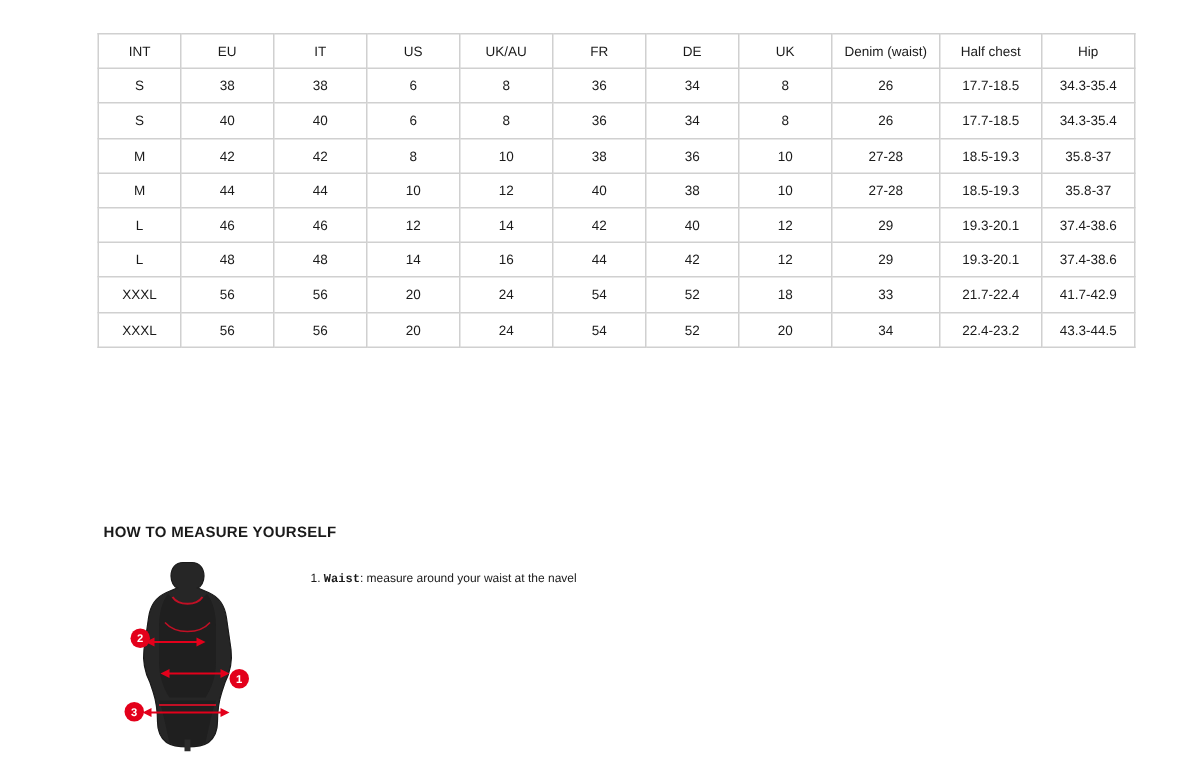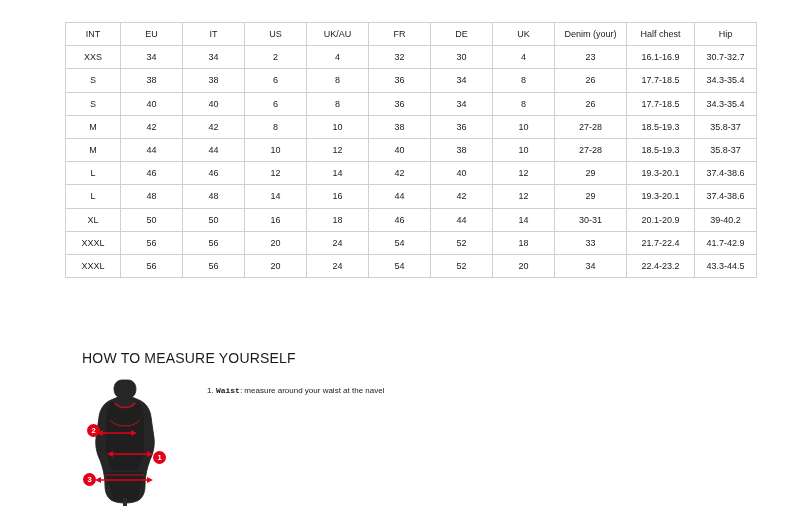--- a/index.html
+++ b/index.html
@@ -63,25 +63,25 @@
   col.c-hip   { width: 62px; }
 
   
   .measure-section {
     position: absolute;
     left: 65px;
     top: 350px;
     width: 700px;
   }
   .measure-title {
-    font-size: 14px;
-    font-weight: normal;
+    font-size: 10px;
+    font-weight: bold;
     letter-spacing: 0.2px;
     color: #1a1a1a;
-    margin: 0 0 10px 17px;
+    margin: 0 0 10px 4px;
   }
   .measure-body {
     position: relative;
     display: flex;
     align-items: flex-start;
   }
   .figure {
     position: relative;
     width: 120px;
     height: 130px;
@@ -142,39 +142,26 @@
       <thead>
         <tr>
           <th>INT</th>
           <th>EU</th>
           <th>IT</th>
           <th>US</th>
           <th>UK/AU</th>
           <th>FR</th>
           <th>DE</th>
           <th>UK</th>
-          <th>Denim (your)</th>
+          <th>Denim (waist)</th>
           <th>Half chest</th>
           <th>Hip</th>
         </tr>
       </thead>
       <tbody>
-        <tr>
-          <td>XXS</td>
-          <td>34</td>
-          <td>34</td>
-          <td>2</td>
-          <td>4</td>
-          <td>32</td>
-          <td>30</td>
-          <td>4</td>
-          <td>23</td>
-          <td>16.1-16.9</td>
-          <td>30.7-32.7</td>
-        </tr>
         <tr>
           <td>S</td>
           <td>38</td>
           <td>38</td>
           <td>6</td>
           <td>8</td>
           <td>36</td>
           <td>34</td>
           <td>8</td>
           <td>26</td>
@@ -240,33 +227,20 @@
           <td>14</td>
           <td>16</td>
           <td>44</td>
           <td>42</td>
           <td>12</td>
           <td>29</td>
           <td>19.3-20.1</td>
           <td>37.4-38.6</td>
         </tr>
         <tr>
-          <td>XL</td>
-          <td>50</td>
-          <td>50</td>
-          <td>16</td>
-          <td>18</td>
-          <td>46</td>
-          <td>44</td>
-          <td>14</td>
-          <td>30-31</td>
-          <td>20.1-20.9</td>
-          <td>39-40.2</td>
-        </tr>
-        <tr>
           <td>XXXL</td>
           <td>56</td>
           <td>56</td>
           <td>20</td>
           <td>24</td>
           <td>54</td>
           <td>52</td>
           <td>18</td>
           <td>33</td>
           <td>21.7-22.4</td>

